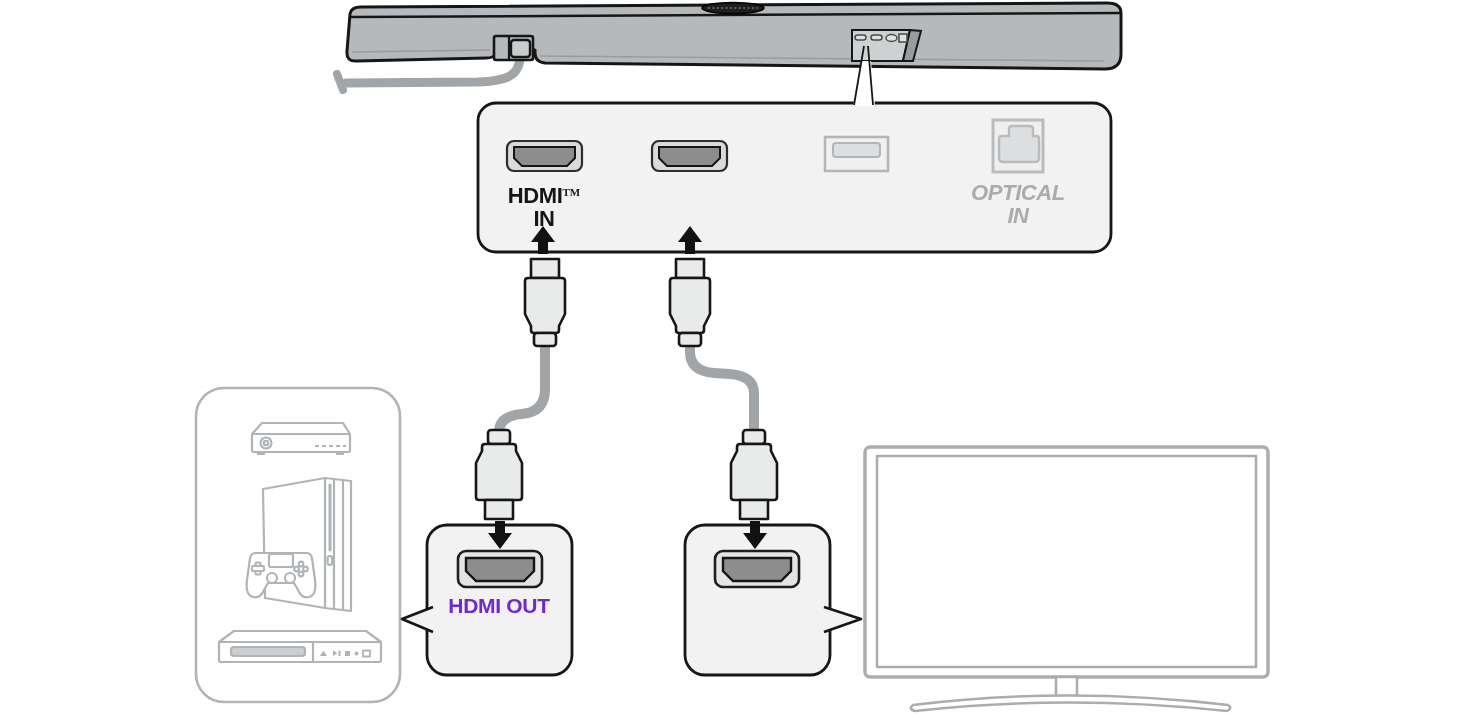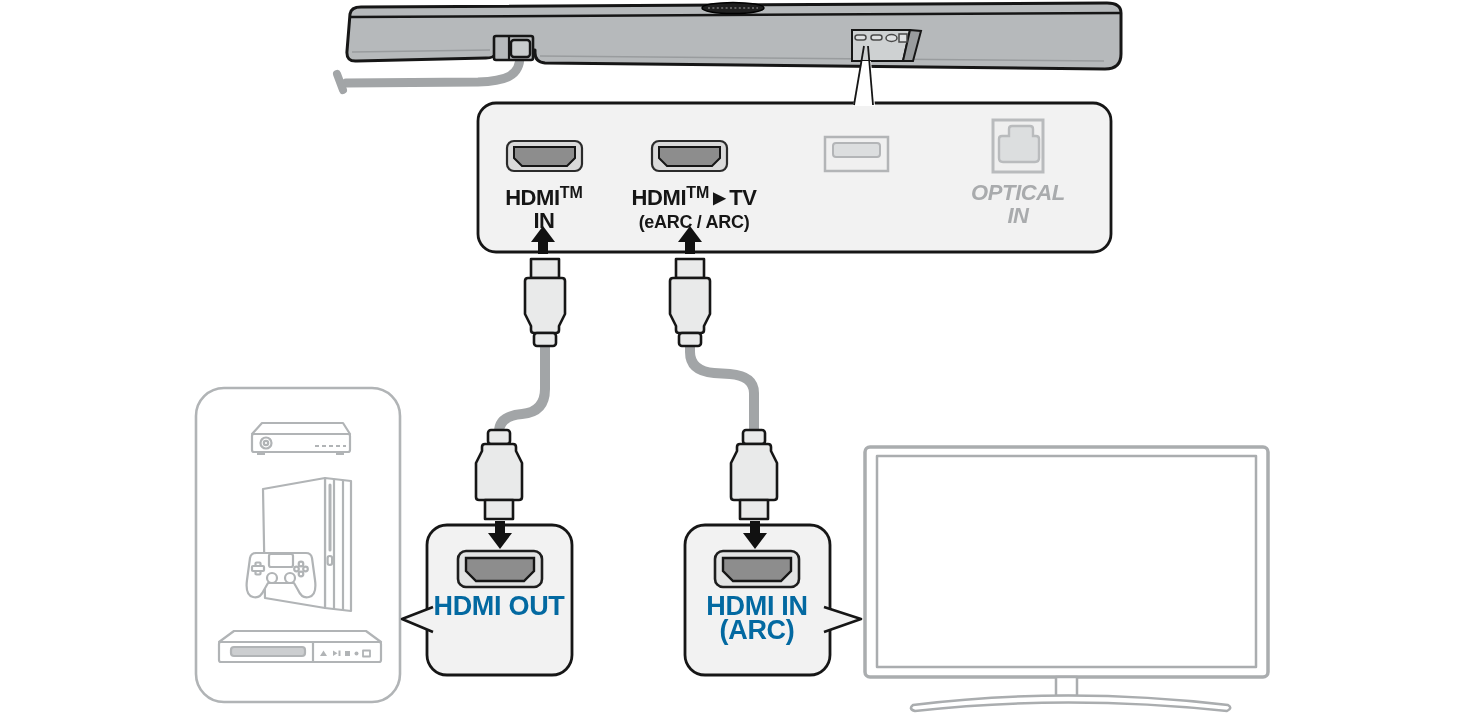--- a/index.html
+++ b/index.html
@@ -6,26 +6,26 @@
   .stage{
     position:relative;width:1465px;height:715px;background:#ffffff;overflow:hidden;
     font-family:"Liberation Sans",sans-serif;
   }
   .stage svg{position:absolute;left:0;top:0;}
   .plabel{
     position:absolute;text-align:center;font-weight:bold;color:#161616;
     font-size:22px;line-height:23px;letter-spacing:-0.4px;white-space:nowrap;
   }
   .plabel.gray{color:#a9abad;}
-  .plabel .tm{font-size:16px;vertical-align:7px;letter-spacing:0;}
+  .plabel .tm{font-size:11px;vertical-align:7px;letter-spacing:0;font-family:Liberation Serif, serif;}
   .plabel .ptr{font-size:16px;vertical-align:2px;margin:0 4px;}
   .plabel .sub{font-size:18px;letter-spacing:-0.3px;}
   .clabel{
-    position:absolute;text-align:center;font-weight:bold;color:#0369a1;
-    font-size:27px;line-height:24px;letter-spacing:-0.3px;white-space:nowrap;
+    position:absolute;text-align:center;font-weight:bold;color:#6d28d9;
+    font-size:21px;line-height:24px;letter-spacing:-0.3px;white-space:nowrap;
   }
 </style>
 </head>
 <body>
 
 <div class="stage">
 
 <svg width="1465" height="715" viewBox="0 0 1465 715">
 
   <g>
@@ -202,33 +202,25 @@
     </g>
     <polygon points="755,549 743,533 750,533 750,521 760,521 760,533 767,533" fill="#111111"></polygon>
   </g>
 </svg>
 
 <div class="plabel" style="left:464px;top:181px;width:160px;">
   <span>HDMI</span><span class="tm">TM</span><br>
   <span>IN</span>
 </div>
 
-<div class="plabel" style="left:594px;top:181px;width:200px;">
-  <span>HDMI</span><span class="tm">TM</span><span class="ptr">▶</span><span>TV</span><br>
-  <span class="sub">(eARC / ARC)</span>
-</div>
 
 
 <div class="plabel gray" style="left:938px;top:181px;width:160px;font-style:italic;">
   <span>OPTICAL</span><br>
   <span>IN</span>
 </div>
 
 <div class="clabel" style="left:419px;top:594px;width:160px;">
   <span>HDMI OUT</span>
 </div>
 
-<div class="clabel" style="left:677px;top:594px;width:160px;">
-  <span>HDMI IN</span><br>
-  <span>(ARC)</span>
-</div>
 
 </div>
 
 </body></html>

